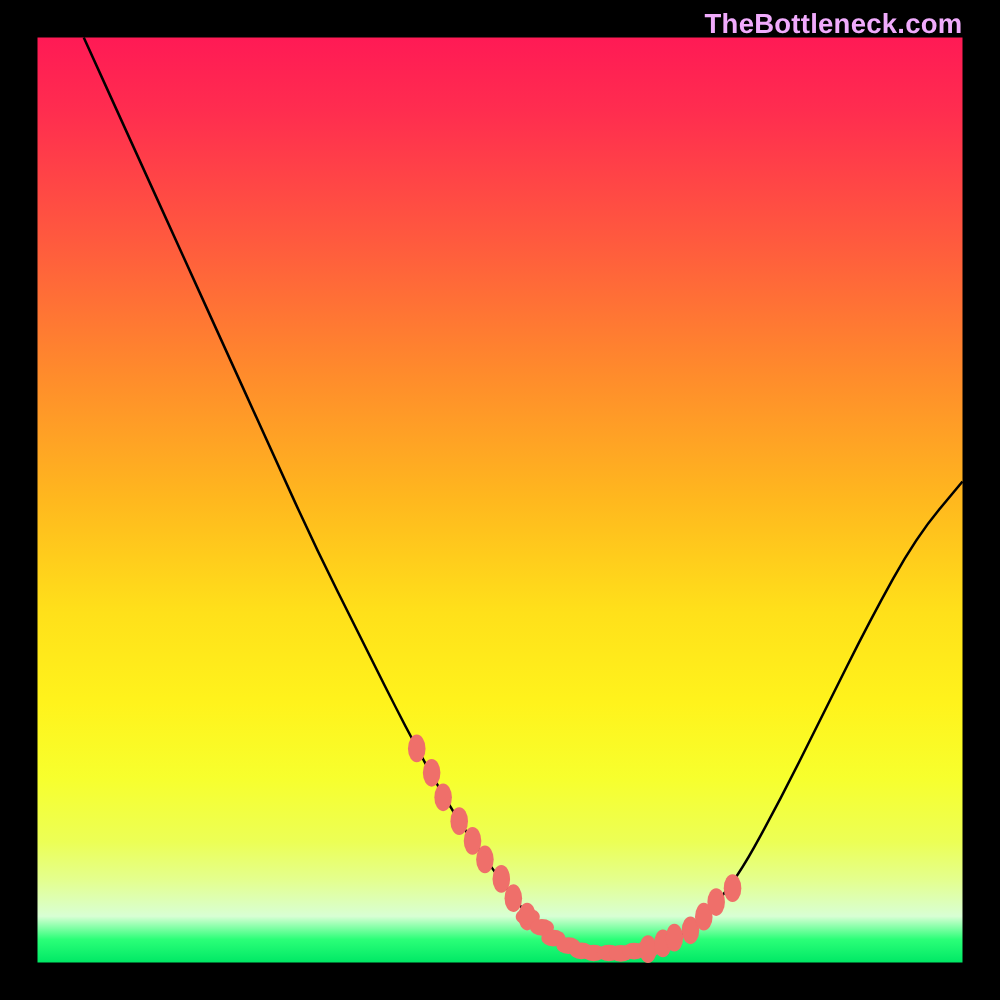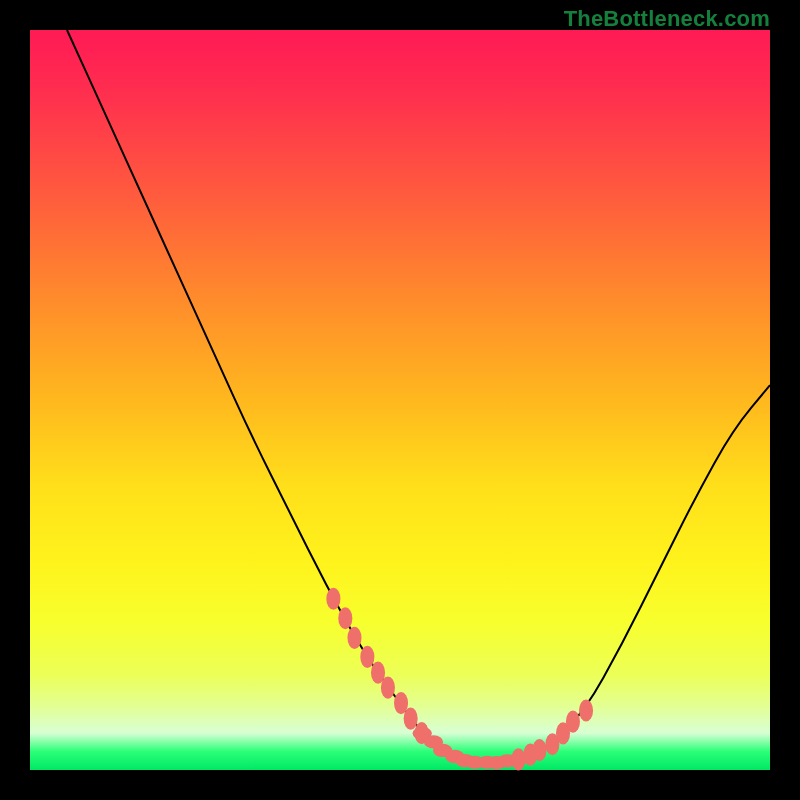--- a/index.html
+++ b/index.html
@@ -46,21 +46,21 @@
     left: 0;
     top: 0;
     width: 740px;
     height: 740px;
     overflow: visible;
   }
   .attribution {
     position: absolute;
     top: 6px;
     right: 30px;
-    color: #15803d;
+    color: #f0abfc;
     font-size: 22px;
     font-weight: 600;
     letter-spacing: 0.2px;
     user-select: none;
   }
   .curve {
     fill: none;
     stroke: #000;
     stroke-width: 2;
   }

